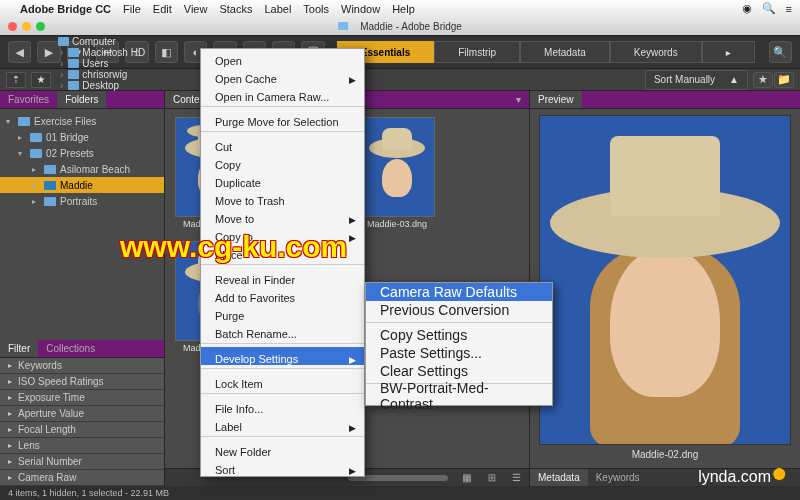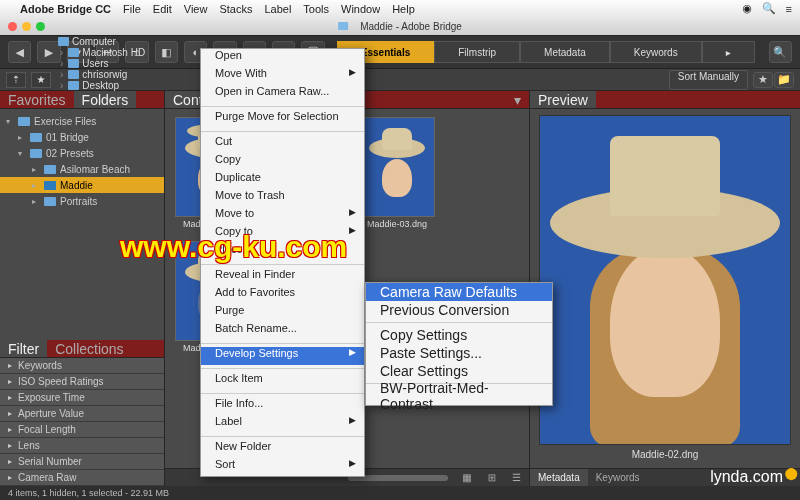--- a/index.html
+++ b/index.html
@@ -17,31 +17,31 @@
   .red { background:#ff5f57; } .yellow { background:#febc2e; } .green { background:#28c840; }
   .titlebar .title { position:absolute; left:50%; transform:translateX(-50%); display:flex; align-items:center; gap:12px; }
   .folder-icon { width:10px; height:8px; background:#7db9e8; border-radius:1px; }
   
   .toolbar { height:34px; background:#333; border-top:1px solid #222; border-bottom:1px solid #222; display:flex; align-items:center; padding:0 8px; gap:6px; }
   .tbtn { width:28px; height:22px; background:#444; border:1px solid #555; border-radius:3px; display:flex; align-items:center; justify-content:center; color:#ccc; font-size:11px; }
   .toolbar .spacer { flex:1; }
   .workspace-tabs { display:flex; gap:0; }
   .ws { height:22px; padding:0 23px; display:flex; align-items:center; background:#3d3d3d; border:1px solid #555; font-size:10px; color:#ddd; }
   .ws.active { background:#e3a720; color:#000; font-weight:600; border-color:#e3a720; }
-  .sort { height:20px; padding:0 8px; background:#3d3d3d; border:1px solid #555; border-radius:2px; display:flex; align-items:center; gap:14px; font-size:10px;flex-direction:column; }
+  .sort { height:20px; padding:0 8px; background:#3d3d3d; border:1px solid #555; border-radius:2px; display:flex; align-items:center; gap:14px; font-size:10px; }
   
   .crumb-bar { height:22px; background:#3f3f3f; border-bottom:1px solid #262626; display:flex; align-items:center; padding:0 6px; gap:1px; color:#ddd; font-size:10px; }
   .nav-arrow { width:20px; height:16px; background:#3a3a3a; border:1px solid #555; display:flex; align-items:center; justify-content:center; margin-right:4px; }
   .crumb { display:flex; align-items:center; gap:3px; padding:0 2px; }
   .crumb .sep { color:#888; margin:0 2px; }
   .crumb .micro-folder { width:11px; height:9px; background:#6aa8dc; border-radius:1px; }
   
   .cols { display:flex; height:calc(500px - 17px - 18px - 34px - 22px - 14px); }
   .panel { background:#4a4a4a; display:flex; flex-direction:column; border-right:1px solid #262626; }
-  .panel-tabs { height:18px; background:#7f1d1d; display:flex; font-size:14px; border-bottom:1px solid #262626; }
+  .panel-tabs { height:18px; background:#701a75; display:flex; font-size:10px; border-bottom:1px solid #262626; }
   .ptab { padding:0 8px; height:100%; display:flex; align-items:center; color:#aaa; }
   .ptab.active { background:#4a4a4a; color:#eee; }
   .left-col { width:165px; }
   .center-col { width:365px; }
   .right-col { flex:1; }
   
   .tree { padding:4px 0; font-size:10px; flex:1; overflow:hidden; }
   .tree-row { display:flex; align-items:center; height:16px; padding-left:6px; gap:4px; }
   .tree-row .disc { color:#aaa; font-size:8px; width:8px; }
   .tree-row .tfolder { width:12px; height:9px; background:#6aa8dc; border-radius:1px; }
@@ -60,21 +60,21 @@
   .thumb .lbl { font-size:9px; color:#ddd; text-align:center; }
   .hat-person { position:absolute; inset:0; }
   .hat-person .bg { position:absolute; inset:0; background:#2d5aa8; }
   .hat-person .skin { position:absolute; left:50%; top:42%; transform:translateX(-50%); width:30px; height:38px; background:#e8c4a0; border-radius:50% 50% 40% 40%; }
   .hat-person .hat { position:absolute; left:50%; top:20%; transform:translateX(-50%); width:56px; height:20px; background:#d4c39a; border-radius:50%; }
   .hat-person .crown { position:absolute; left:50%; top:10%; transform:translateX(-50%); width:30px; height:22px; background:#d9caa3; border-radius:8px 8px 4px 4px; }
   .hat-person.stacked .hat2 { position:absolute; left:50%; top:6%; transform:translateX(-50%); width:52px; height:14px; background:#cfbf94; border-radius:50%; }
   .hat-person.cover .skin { opacity:.3; }
   
   .ctx-menu { position:absolute; top:48px; left:200px; width:165px; background:#f4f4f4; border:1px solid #999; box-shadow:3px 3px 10px rgba(0,0,0,.5); font-size:11px; color:#222; z-index:20; }
-  .ctx-menu .mi { height:18px; display:flex; align-items:flex-start; padding:0 14px; position:relative; }
+  .ctx-menu .mi { height:18px; display:flex; align-items:flex-end; padding:0 14px; position:relative; }
   .ctx-menu .mi.hl { background:#3a74d8; color:#fff; }
   .ctx-menu .sep { height:1px; background:#ccc; margin:3px 0; }
   .ctx-menu .mi .arrow { position:absolute; right:8px; font-size:9px; }
   .submenu { position:absolute; top:282px; left:365px; width:188px; background:#f4f4f4; border:1px solid #999; box-shadow:3px 3px 10px rgba(0,0,0,.5); font-size:14px; color:#222; z-index:21; }
   .submenu .mi { height:18px; display:flex; align-items:center; padding:0 14px; }
   .submenu .mi.hl { background:#3a74d8; color:#fff; }
   .submenu .sep { height:1px; background:#ccc; margin:3px 0; }
   
   .preview-body { flex:1; background:#4a4a4a; display:flex; flex-direction:column; align-items:center; justify-content:flex-start; padding:6px; }
   .preview-img { width:252px; height:330px; background:#2d5aa8; position:relative; overflow:hidden; border:1px solid #333; }
@@ -82,21 +82,21 @@
   .big-hat .hat { width:230px; height:70px; top:22%; }
   .big-hat .crown { width:110px; height:80px; top:6%; }
   .big-hat .hair { position:absolute; left:50%; top:40%; transform:translateX(-50%); width:150px; height:200px; background:#b98b4e; border-radius:60px 60px 20px 20px; z-index:-0; }
   .preview-label { font-size:10px; color:#ddd; margin-top:4px; }
   
   .bottom-tabs { height:18px; background:#383838; display:flex; align-items:center; font-size:10px; border-top:1px solid #262626; }
   
   .status { height:14px; background:#2f2f2f; color:#bbb; font-size:9px; display:flex; align-items:center; padding:0 8px; }
   
   .watermark { position:absolute; top:230px; left:120px; font-size:30px; font-weight:700; font-family:Arial; color:#ffee00; text-shadow:1px 1px 0 #c00, -1px -1px 0 #c00, 1px -1px 0 #c00, -1px 1px 0 #c00; pointer-events:none; z-index:30; }
-  .brand { position:absolute; right:0; bottom:14px; color:#fff; font-size:16px; font-weight:300; z-index:30; }
+  .brand { position:absolute; right:12px; bottom:14px; color:#fff; font-size:16px; font-weight:300; z-index:30; }
   .brand .dot { color:#f7b500; font-size:28px; line-height:0; }
 </style>
 </head>
 <body>
 
 <div class="mac-menu">
   <span class="apple"></span>
   <span class="app-name">Adobe Bridge CC</span>
   <span>File</span>
   <span>Edit</span>
@@ -370,21 +370,21 @@
 
 <div class="status">
   <span>4 items, 1 hidden, 1 selected - 22.91 MB</span>
 </div>
 
 <div class="ctx-menu" id="ctx">
     <div class="mi">
       <span>Open</span>
     </div>
     <div class="mi">
-      <span>Move With</span>
+      <span>Open Cache</span>
       <span class="arrow">▶</span>
     </div>
     <div class="mi">
       <span>Open in Camera Raw...</span>
     </div>
     <div class="sep"></div>
     <div class="mi">
       <span>Purge Move for Selection</span>
     </div>
     <div class="sep"></div>

